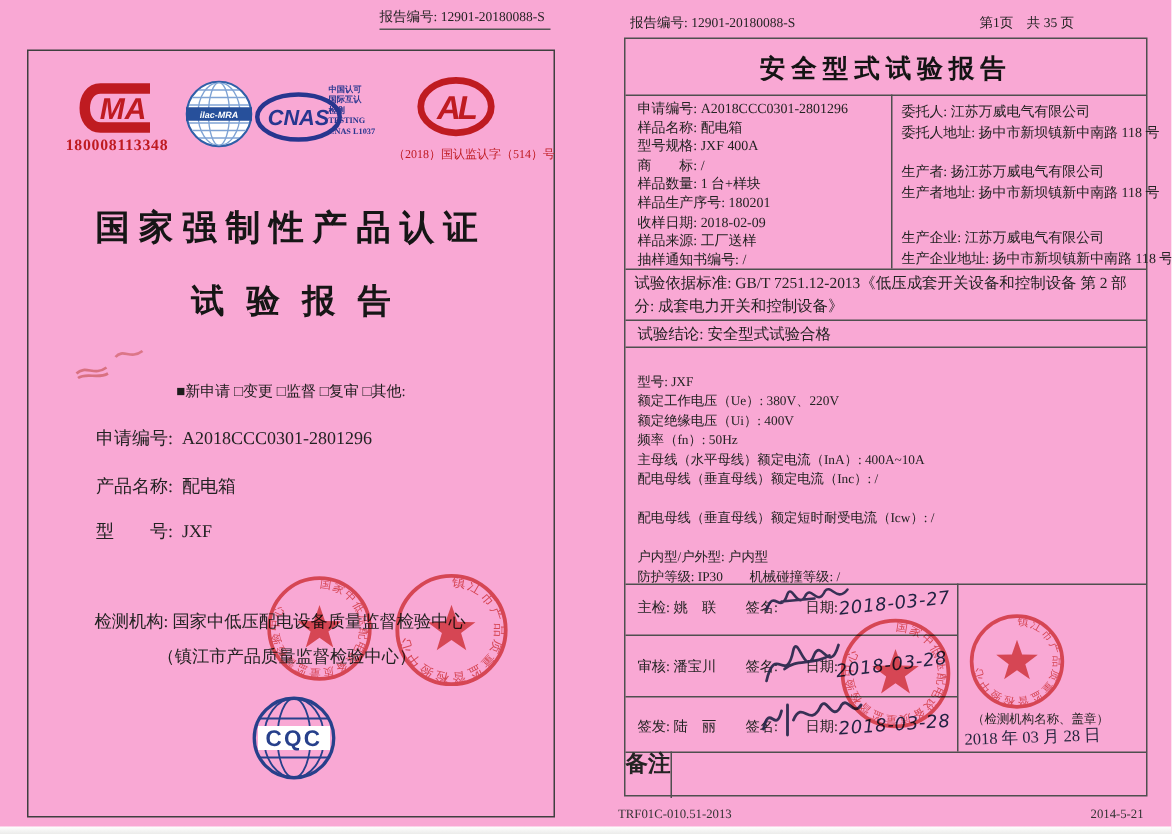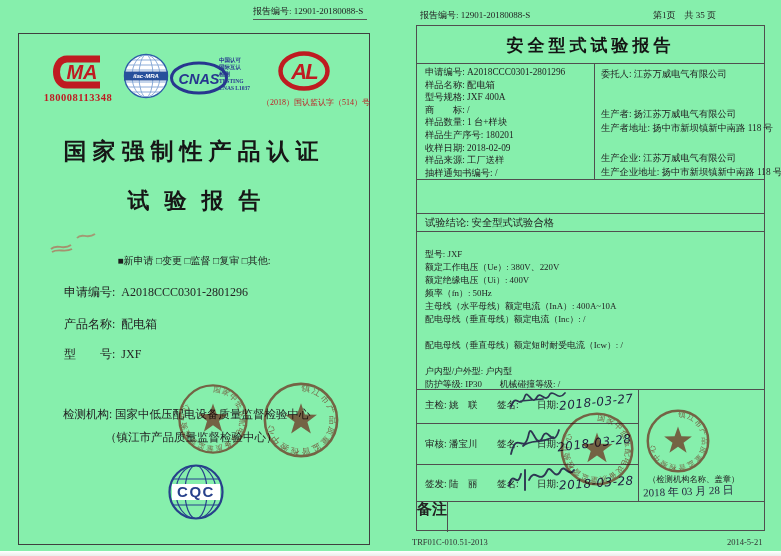--- a/index.html
+++ b/index.html
@@ -1,16 +1,16 @@
 <!DOCTYPE html>
 <html><head>
 <meta charset="utf-8">
 <style>
   html,body{margin:0;padding:0;background:#fff;}
-  .canvas{position:relative;width:781px;height:556px;background:#86efac;
+  .canvas{position:relative;width:781px;height:556px;background:#f9a8d4;
     font-family:"Liberation Serif","DejaVu Serif",serif;color:#232323;overflow:hidden;}
   .t{position:absolute;white-space:nowrap;}
   .page{position:absolute;box-sizing:border-box;}
   .left-page{left:18px;top:33px;width:352px;height:512px;border:1.5px solid #3f3f3f;}
   .right-box{left:416px;top:25px;width:349px;height:506px;border:1px solid #4f4f4f;}
   .hline,.vline{position:absolute;background:#4f4f4f;}
   .hline{height:1px;}
   .vline{width:1px;}
   .red{color:#bf1b21;}
   .blue{color:#27368f;}
@@ -166,26 +166,28 @@
     <div class="t il" style="top:52.6px;">样品名称: 配电箱</div>
     <div class="t il" style="top:65.2px;">型号规格: JXF 400A</div>
     <div class="t il" style="top:77.8px;">商　　标: /</div>
     <div class="t il" style="top:90.4px;">样品数量: 1 台+样块</div>
     <div class="t il" style="top:103px;">样品生产序号: 180201</div>
     <div class="t il" style="top:115.6px;">收样日期: 2018-02-09</div>
     <div class="t il" style="top:128.2px;">样品来源: 工厂送样</div>
     <div class="t il" style="top:140.8px;">抽样通知书编号: /</div>
 
     <div class="t ir" style="top:42px;">委托人: 江苏万威电气有限公司</div>
+    <div class="t ir" style="top:55.5px;">委托人地址: 扬中市新坝镇新中南路 118 号</div>
     <div class="t ir" style="top:82px;">生产者: 扬江苏万威电气有限公司</div>
     <div class="t ir" style="top:95.5px;">生产者地址: 扬中市新坝镇新中南路 118 号</div>
     <div class="t ir" style="top:126px;">生产企业: 江苏万威电气有限公司</div>
     <div class="t ir" style="top:139.5px;">生产企业地址: 扬中市新坝镇新中南路 118 号</div>
     <div class="hline" style="left:0;top:153px;width:100%;"></div>
 
+    <div class="t std">试验依据标准: GB/T 7251.12-2013《低压成套开关设备和控制设备 第 2 部分: 成套电力开关和控制设备》</div>
     <div class="hline" style="left:0;top:187px;width:100%;"></div>
 
     <div class="t ccl">试验结论: 安全型式试验合格</div>
     <div class="hline" style="left:0;top:205px;width:100%;"></div>
 
     <div class="t dl" style="top:222px;">型号: JXF</div>
     <div class="t dl" style="top:235px;">额定工作电压（Ue）: 380V、220V</div>
     <div class="t dl" style="top:248px;">额定绝缘电压（Ui）: 400V</div>
     <div class="t dl" style="top:261px;">频率（fn）: 50Hz</div>
     <div class="t dl" style="top:274px;">主母线（水平母线）额定电流（InA）: 400A~10A</div>

